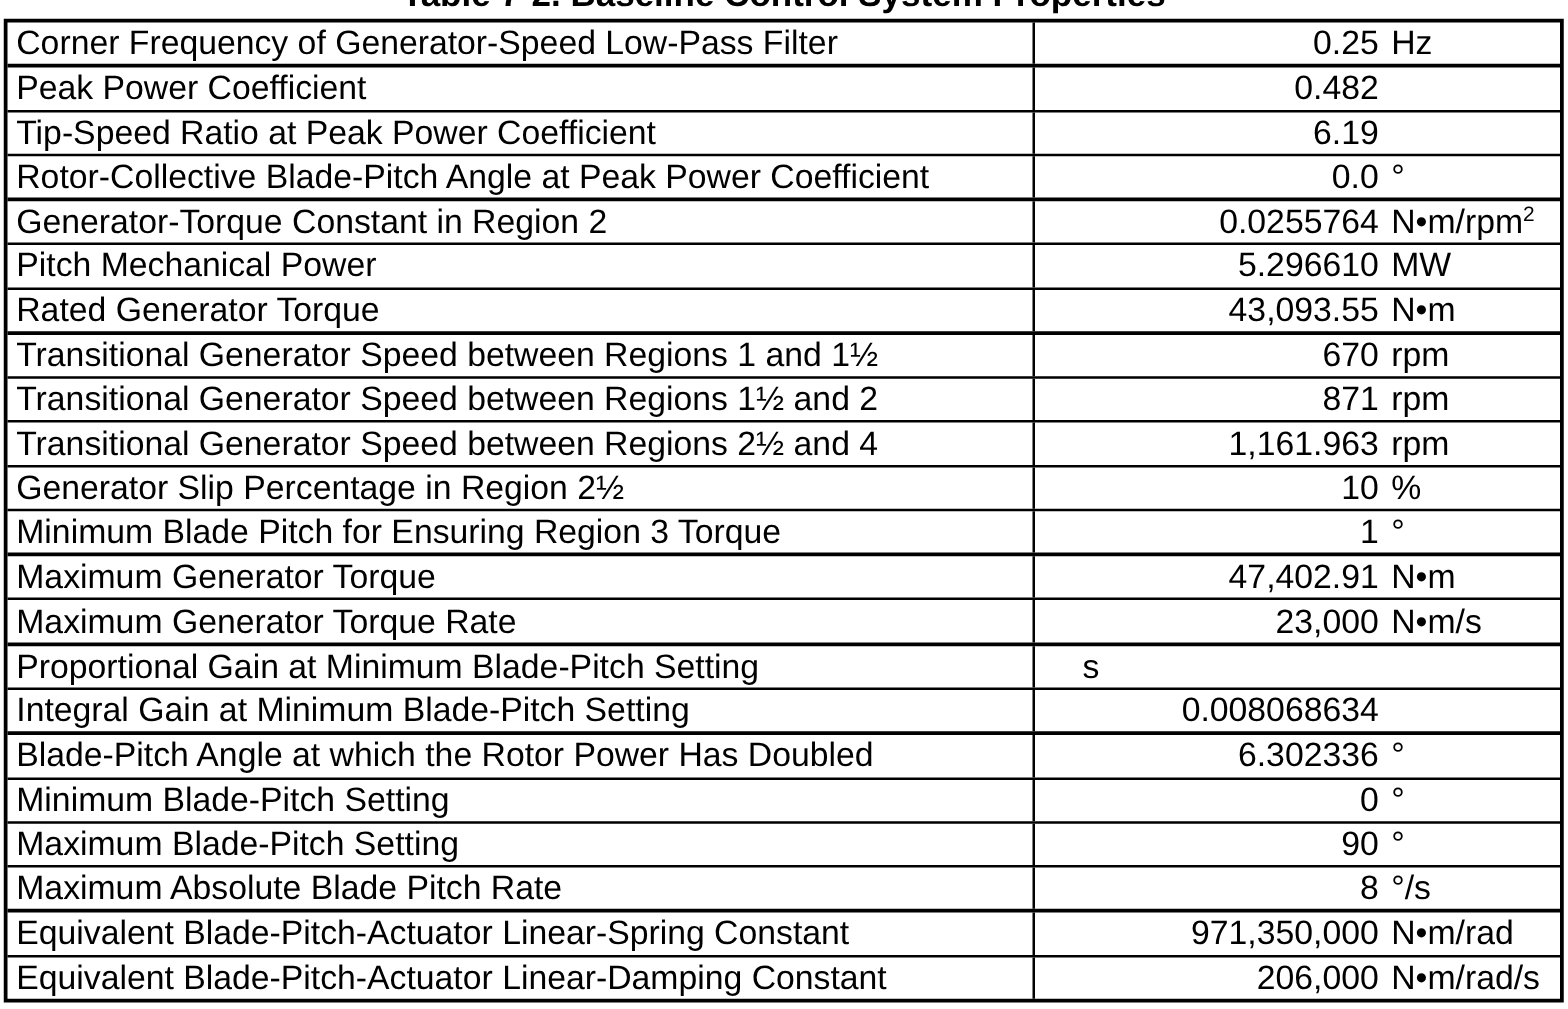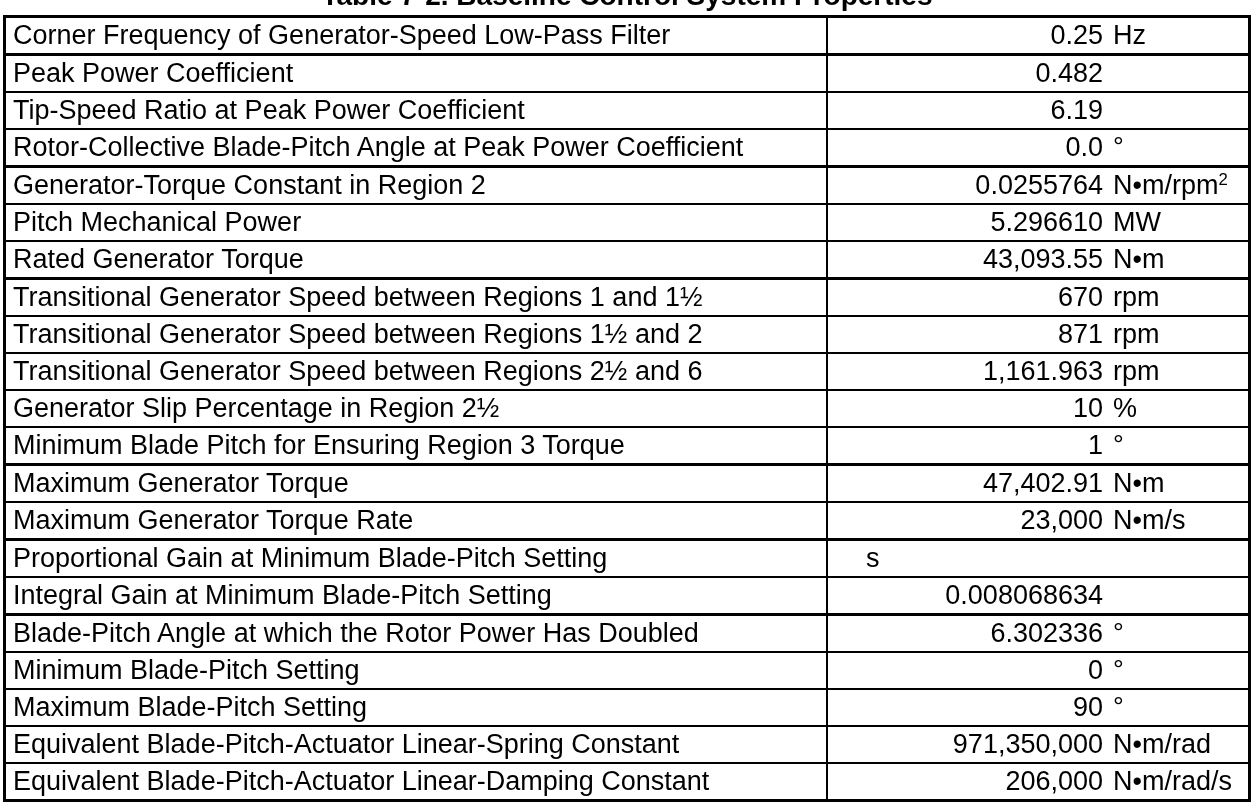--- a/index.html
+++ b/index.html
@@ -160,21 +160,21 @@
 
   <div class="t-row">
     <div class="cell-label">Transitional Generator Speed between Regions 1½ and 2</div>
     <div class="cell-value">
       <span class="val-num">871</span>
       <span class="val-unit"><span class="unit-text">rpm</span></span>
     </div>
   </div>
 
   <div class="t-row">
-    <div class="cell-label">Transitional Generator Speed between Regions 2½ and 6</div>
+    <div class="cell-label">Transitional Generator Speed between Regions 2½ and 4</div>
     <div class="cell-value">
       <span class="val-num">1,161.963</span>
       <span class="val-unit"><span class="unit-text">rpm</span></span>
     </div>
   </div>
 
   <div class="t-row">
     <div class="cell-label">Generator Slip Percentage in Region 2½</div>
     <div class="cell-value">
       <span class="val-num">10</span>
@@ -238,20 +238,27 @@
   </div>
 
   <div class="t-row">
     <div class="cell-label">Maximum Blade-Pitch Setting</div>
     <div class="cell-value">
       <span class="val-num">90</span>
       <span class="val-unit"><span class="unit-text">°</span></span>
     </div>
   </div>
 
+  <div class="t-row group-end">
+    <div class="cell-label">Maximum Absolute Blade Pitch Rate</div>
+    <div class="cell-value">
+      <span class="val-num">8</span>
+      <span class="val-unit"><span class="unit-text">°/s</span></span>
+    </div>
+  </div>
 
   <div class="t-row">
     <div class="cell-label">Equivalent Blade-Pitch-Actuator Linear-Spring Constant</div>
     <div class="cell-value">
       <span class="val-num">971,350,000</span>
       <span class="val-unit"><span class="unit-text">N•m/rad</span></span>
     </div>
   </div>
 
   <div class="t-row">

